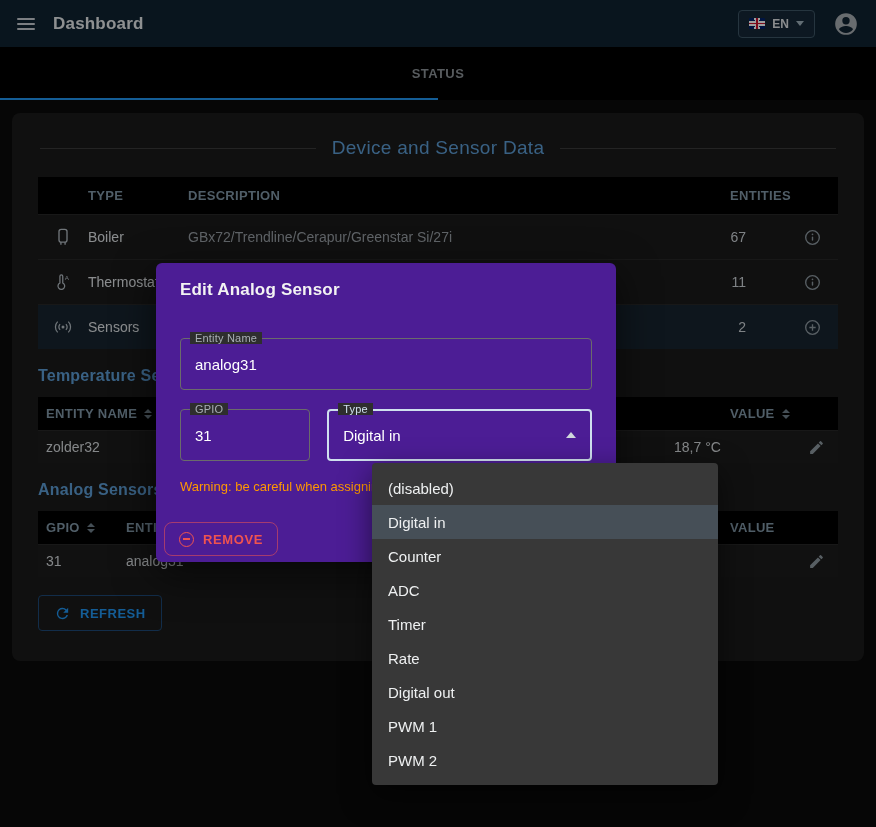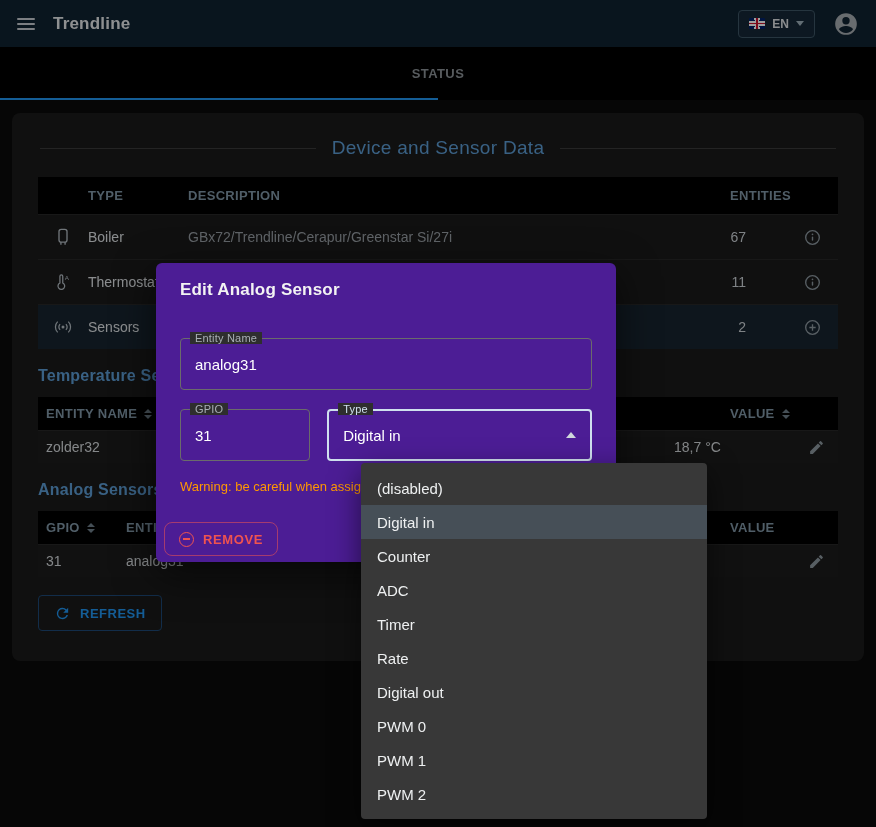--- a/index.html
+++ b/index.html
@@ -77,36 +77,36 @@
   .type-select .flabel{color:#cfe0ee;top:-8px}
   .select-arrow{margin-left:auto;width:0;height:0;border-left:5px solid transparent;border-right:5px solid transparent;border-bottom:6px solid #cfd8dc}
   .warning{margin:18px 24px 0;font-size:13px;color:#ff9800}
   .dialog-actions{position:absolute;left:8px;right:8px;bottom:6px;display:flex;align-items:center}
   .remove-btn{display:inline-flex;align-items:center;gap:9px;padding:0 14px;height:34px;border:1px solid rgba(239,83,80,.55);border-radius:8px;background:none;color:#ef5350;font:700 13px "Liberation Sans",sans-serif;letter-spacing:.6px;cursor:pointer}
   .minus-circle{position:relative;width:15px;height:15px;border:1.5px solid currentColor;border-radius:50%}
   .minus-circle::after{content:"";position:absolute;left:3px;right:3px;top:50%;margin-top:-1px;height:2px;background:currentColor}
   .partial-btn{margin-left:auto;width:120px;height:34px;border:1px solid rgba(255,167,38,.5);border-radius:4px;background:none;cursor:pointer}
 
   
-  .menu{position:absolute;left:361px;top:463px;width:346px;z-index:30;background:#383838;border-radius:4px;box-shadow:0 10px 30px rgba(0,0,0,.55);padding:8px 0}
+  .menu{position:absolute;left:372px;top:463px;width:346px;z-index:30;background:#383838;border-radius:4px;box-shadow:0 10px 30px rgba(0,0,0,.55);padding:8px 0}
   .menu-item{display:flex;align-items:center;height:34px;padding:0 16px;font-size:15px;color:#eef0f1;cursor:pointer}
   .menu-item.selected{background:rgba(144,202,249,.16)}
 </style>
 </head>
 <body>
 
 <div class="screen">
 
   <header class="appbar">
     <div class="hamburger">
         <span></span>
         <span></span>
         <span></span>
       </div>
-    <div class="app-title">Trendline</div>
+    <div class="app-title">Dashboard</div>
     <div class="appbar-spacer"></div>
     <div class="lang-btn">
       <span class="flag-uk"></span>
       <span class="lang-label">EN</span>
       <span class="caret-down"></span>
     </div>
     <div class="avatar">
       <svg viewBox="0 0 24 24" width="26" height="26" fill="currentColor">
           <path d="M12 2a10 10 0 1 0 0 20 10 10 0 0 0 0-20zm0 3.6a3.4 3.4 0 1 1 0 6.8 3.4 3.4 0 0 1 0-6.8zm0 14.6a8.1 8.1 0 0 1-6.4-3.1c0-2.1 4.3-3.3 6.4-3.3s6.4 1.2 6.4 3.3a8.1 8.1 0 0 1-6.4 3.1z"></path>
         </svg>
@@ -297,18 +297,17 @@
   </section>
 
   <div class="menu">
     <div class="menu-item">(disabled)</div>
     <div class="menu-item selected">Digital in</div>
     <div class="menu-item">Counter</div>
     <div class="menu-item">ADC</div>
     <div class="menu-item">Timer</div>
     <div class="menu-item">Rate</div>
     <div class="menu-item">Digital out</div>
-    <div class="menu-item">PWM 0</div>
     <div class="menu-item">PWM 1</div>
     <div class="menu-item">PWM 2</div>
   </div>
 
 </div>
 
 </body></html>

